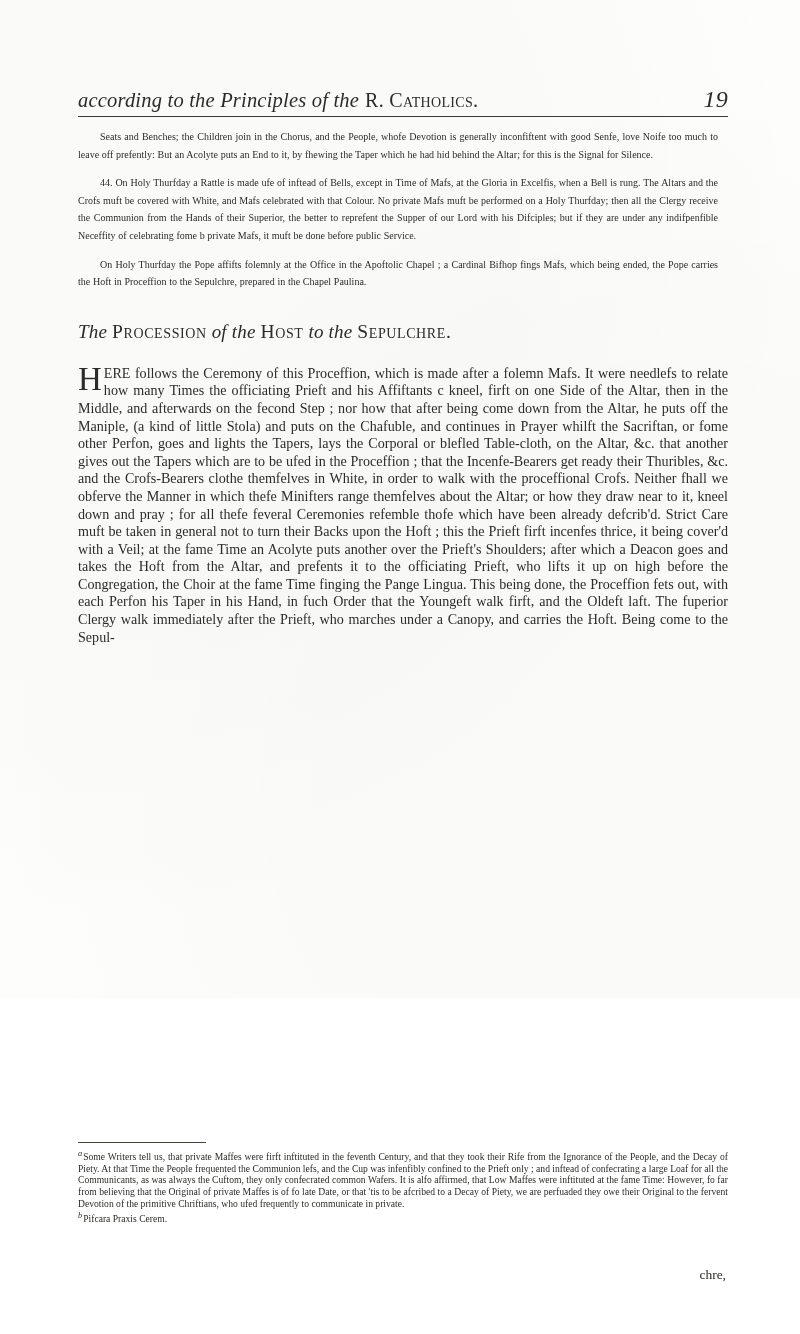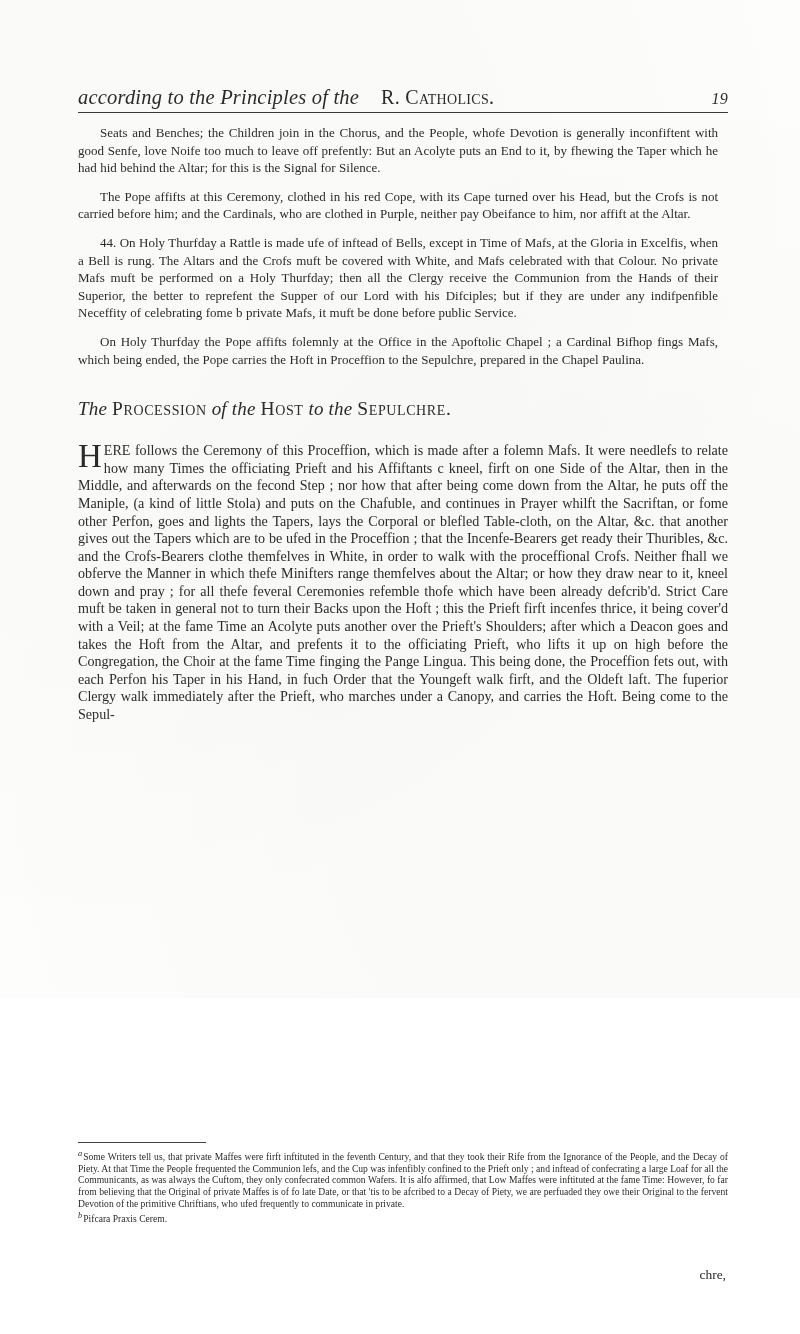--- a/index.html
+++ b/index.html
@@ -47,31 +47,31 @@
   .header-line .sc {
     font-style: normal;
     font-variant: small-caps;
     font-size: 20px;
     letter-spacing: 0.3px;
   }
   .header-line .pageno {
     font-style: italic;
     margin-left: auto;
     padding-left: 20px;
-    font-size: 16px;
+    font-size: 24px;
   }
   .rule {
     border-bottom: 1.1px solid #3a3a35;
     width: 100%;
     margin-top: 3px;
     margin-bottom: 11px;
   }
   p.body {
     margin: 0 10px 11px 0;
-    font-size: 13px;
+    font-size: 10px;
     line-height: 17.6px;
     text-align: justify;
     text-indent: 22px;
     hyphens: auto;
     word-spacing: 0.2px;
   }
   .section-title {
     margin: 30px 0 22px 0;
     font-size: 19px;
     font-style: italic;
@@ -134,28 +134,27 @@
 </style>
 </head>
 <body>
 
 <div class="page">
 
   <div class="content">
 
     <div class="header-line">
       <span class="run">according to the Principles of the</span>
-      <span class="sc" style="margin-left:22px;">R. Catholics.</span>
+      <span class="sc" style="margin-left:6px;">R. Catholics.</span>
       <span class="pageno">19</span>
     </div>
     <div class="rule"></div>
 
     <p class="body first-line-nohang">Seats and Benches; the Children join in the Chorus, and the People, whofe Devotion is generally inconfiftent with good Senfe, love Noife too much to leave off prefently: But an Acolyte puts an End to it, by fhewing the Taper which he had hid behind the Altar; for this is the Signal for Silence.</p>
 
-    <p class="body">The Pope affifts at this Ceremony, clothed in his red Cope, with its Cape turned over his Head, but the Crofs is not carried before him; and the Cardinals, who are clothed in Purple, neither pay Obeifance to him, nor affift at the Altar.</p>
 
     <p class="body">
       <span>44.</span>
       <span>On Holy Thurfday a Rattle is made ufe of inftead of Bells, except in Time of Mafs, at the Gloria in Excelfis, when a Bell is rung. The Altars and the Crofs muft be covered with White, and Mafs celebrated with that Colour. No private Mafs muft be performed on a Holy Thurfday; then all the Clergy receive the Communion from the Hands of their Superior, the better to reprefent the Supper of our Lord with his Difciples; but if they are under any indifpenfible Neceffity of celebrating fome b private Mafs, it muft be done before public Service.</span>
     </p>
 
     <p class="body">On Holy Thurfday the Pope affifts folemnly at the Office in the Apoftolic Chapel ; a Cardinal Bifhop fings Mafs, which being ended, the Pope carries the Hoft in Proceffion to the Sepulchre, prepared in the Chapel Paulina.</p>
 
     <div class="section-title">
       <span class="italic">The </span><span class="sc">Procession</span><span class="italic"> of the </span><span class="sc">Host</span><span class="italic"> to the </span><span class="sc">Sepulchre.</span>

